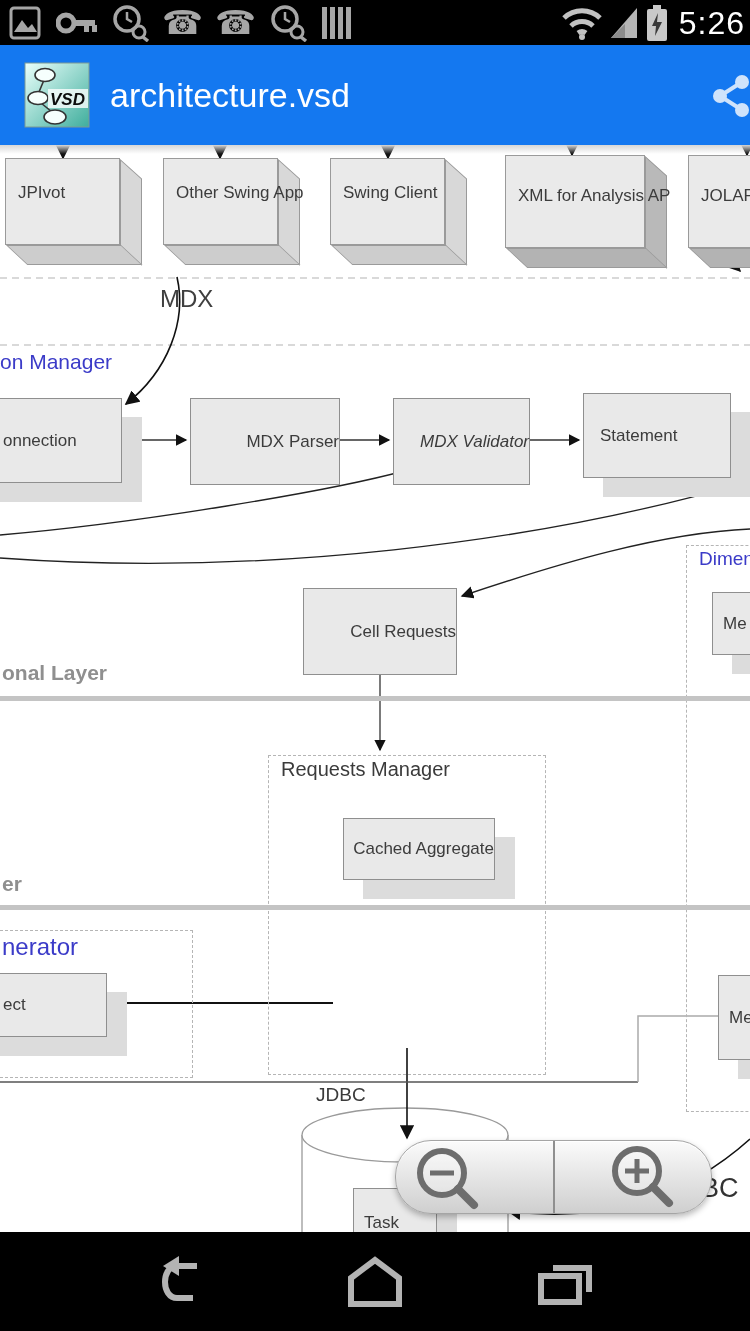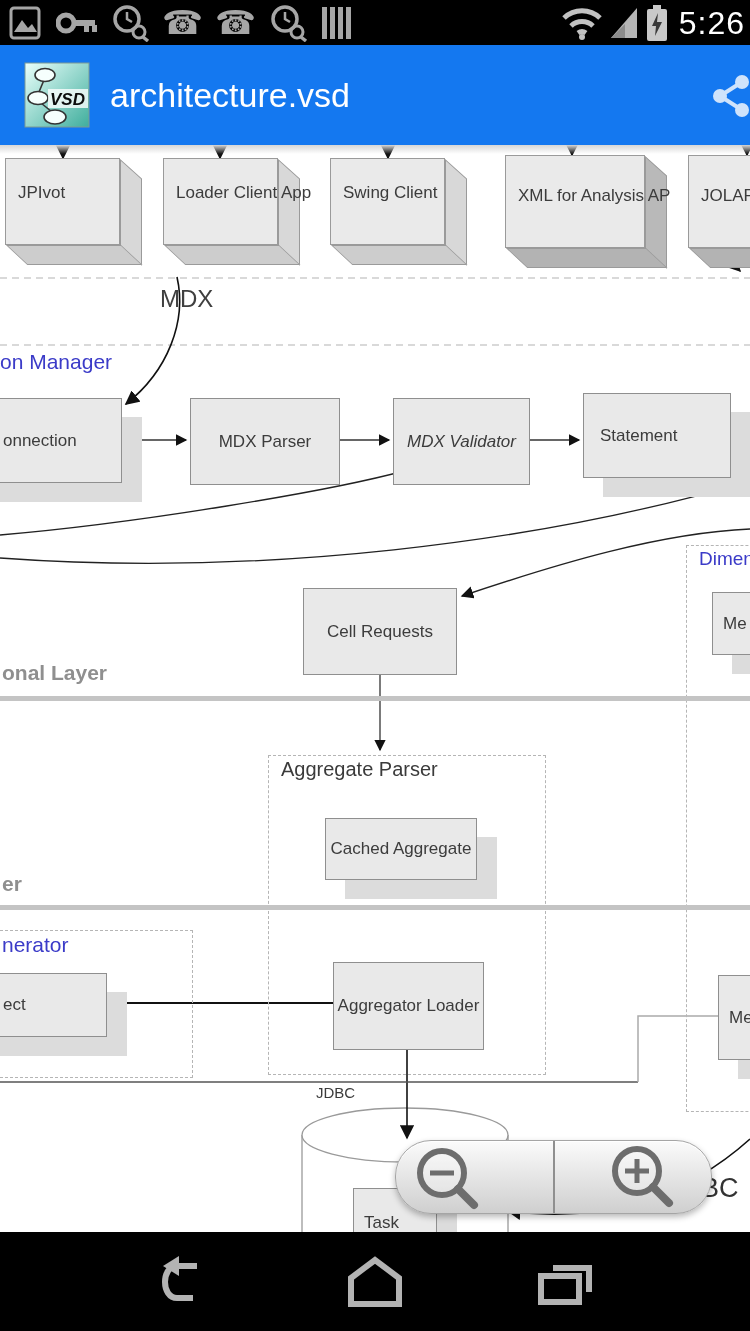--- a/index.html
+++ b/index.html
@@ -17,21 +17,21 @@
   .appbar-title{position:absolute;left:110px;top:0;height:100px;display:flex;align-items:center;
     color:#fff;font-size:34px;}
   .share-btn{position:absolute;right:28px;top:28px;width:46px;height:46px;cursor:pointer;}
   
   .canvas{position:absolute;left:0;top:145px;width:750px;height:1087px;background:#fff;overflow:hidden;}
   .canvas::before{content:"";position:absolute;left:0;top:0;width:750px;height:9px;
     background:linear-gradient(#d7d7d7,rgba(255,255,255,0));z-index:5;}
   .lines-svg{position:absolute;left:0;top:0;z-index:1;}
   
   .fbox{position:absolute;background:#e9e9e9;border:1px solid #8f8f8f;z-index:2;
-    display:flex;align-items:center;justify-content:center;
+    display:flex;align-items:center;justify-content:flex-end;
     font-size:17px;color:#3c3c3c;white-space:nowrap;}
   .fbox.shadow{box-shadow:20px 19px 0 0 #dcdcdc;}
   .fbox.leftal{justify-content:flex-start;}
   
   .b3d{position:absolute;z-index:2;}
   .b3d .front{position:absolute;left:0;top:0;width:100%;height:100%;background:#eaeaea;
     border:1px solid #9a9a9a;box-sizing:border-box;
     display:flex;align-items:flex-start;padding:24px 0 0 12px;font-size:17px;color:#3c3c3c;white-space:nowrap;}
   .b3d .side{position:absolute;left:100%;top:1px;width:22px;height:100%;background:#d8d8d8;
     border:1px solid #9a9a9a;box-sizing:border-box;transform:skewY(42deg);transform-origin:0 0;}
@@ -194,47 +194,47 @@
       <path d="M 0 937 H 638" fill="none" stroke="#555" stroke-width="1.5"></path>
       <path d="M 718 871 H 638 V 937" fill="none" stroke="#ababab" stroke-width="1.5"></path>
 
       <path d="M 750 994 C 690 1048 608 1080 508 1066" fill="none" stroke="#111" stroke-width="1.6" marker-end="url(#ar)"></path>
     </svg>
 
     <div class="dashbox" style="left:686px;top:400px;width:100px;height:565px;">
       <div class="dash-label blue" style="font-size:19px;">Dimen</div>
     </div>
     <div class="dashbox" style="left:268px;top:610px;width:276px;height:318px;">
-      <div class="dash-label">Aggregate Parser</div>
+      <div class="dash-label">Requests Manager</div>
     </div>
     <div class="dashbox" style="left:-40px;top:785px;width:231px;height:146px;"></div>
 
     <div class="layerbar" style="top:551px;"></div>
     <div class="layerbar" style="top:760px;"></div>
     <div class="layerlabel" style="left:2px;top:516px;">onal Layer</div>
     <div class="layerlabel" style="left:2px;top:727px;">er</div>
 
     <div class="freelabel" style="left:160px;top:140px;font-size:24px;color:#3f3f3f;">MDX</div>
     <div class="freelabel blue" style="left:0;top:205px;font-size:21px;">on Manager</div>
-    <div class="freelabel blue" style="left:2px;top:788px;font-size:21px;">nerator</div>
-    <div class="freelabel" style="left:316px;top:939px;font-size:15px;color:#3b3b3b;">JDBC</div>
+    <div class="freelabel blue" style="left:2px;top:788px;font-size:24px;">nerator</div>
+    <div class="freelabel" style="left:316px;top:939px;font-size:19px;color:#3b3b3b;">JDBC</div>
     <div class="freelabel" style="left:701px;top:1028px;font-size:27px;color:#333;">BC</div>
 
     <div class="b3d" style="left:5px;top:13px;width:115px;height:87px;">
       <div class="side"></div>
         <div class="bot"></div>
       <div class="front">
           <span>JPIvot</span>
         </div>
     </div>
     <div class="b3d" style="left:163px;top:13px;width:115px;height:87px;">
       <div class="side"></div>
         <div class="bot"></div>
       <div class="front">
-          <span>Loader Client App</span>
+          <span>Other Swing App</span>
         </div>
     </div>
     <div class="b3d" style="left:330px;top:13px;width:115px;height:87px;">
       <div class="side"></div>
         <div class="bot"></div>
       <div class="front">
           <span>Swing Client</span>
         </div>
     </div>
     <div class="b3d dark" style="left:505px;top:10px;width:140px;height:93px;">
@@ -259,28 +259,25 @@
       </div>
     <div class="fbox" style="left:393px;top:253px;width:135px;height:85px;font-style:italic;">
       <span>MDX Validator</span>
       </div>
     <div class="fbox shadow leftal" style="left:583px;top:248px;width:148px;height:85px;padding-left:16px;box-sizing:border-box;">
       <span>Statement</span>
       </div>
     <div class="fbox" style="left:303px;top:430px;width:152px;height:85px;margin-top:13px;">
       <span>Cell Requests</span>
       </div>
-    <div class="fbox shadow" style="left:325px;top:673px;width:150px;height:60px;">
+    <div class="fbox shadow" style="left:343px;top:673px;width:150px;height:60px;">
       <span>Cached Aggregate</span>
       </div>
     <div class="fbox shadow leftal" style="left:-40px;top:828px;width:147px;height:64px;padding-left:42px;box-sizing:border-box;">
       <span>ect</span>
-      </div>
-    <div class="fbox" style="left:333px;top:817px;width:149px;height:86px;">
-      <span>Aggregator Loader</span>
       </div>
     <div class="fbox shadow leftal" style="left:712px;top:447px;width:75px;height:63px;padding-left:10px;box-sizing:border-box;">
       <span>Me</span>
       </div>
     <div class="fbox shadow leftal" style="left:718px;top:830px;width:75px;height:85px;padding-left:10px;box-sizing:border-box;">
       <span>Me</span>
       </div>
     <div class="fbox shadow" style="left:353px;top:1043px;width:84px;height:62px;align-items:center;justify-content:flex-start;padding:8px 0 0 10px;box-sizing:border-box;">
       <span>Task</span>
       </div>

